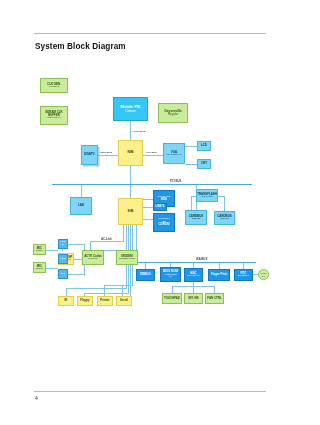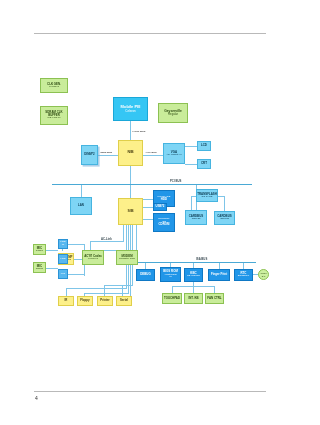--- a/index.html
+++ b/index.html
@@ -105,20 +105,21 @@
   }
 </style>
 </head>
 <body>
 
 <div class="page">
 
   <div class="rule-top"></div>
   <div class="rule-bottom"></div>
 
+  <div class="page-title">System Block Diagram</div>
   <div class="page-number">4</div>
 
   <div class="canvas">
 
     <div class="line" style="left:130px; top:121px; width:0.7px; height:24px;"></div>
 
     <div class="line" style="left:98px; top:155px; width:20px; height:0.7px;"></div>
 
     <div class="line" style="left:143px; top:155px; width:20px; height:0.7px;"></div>
 

